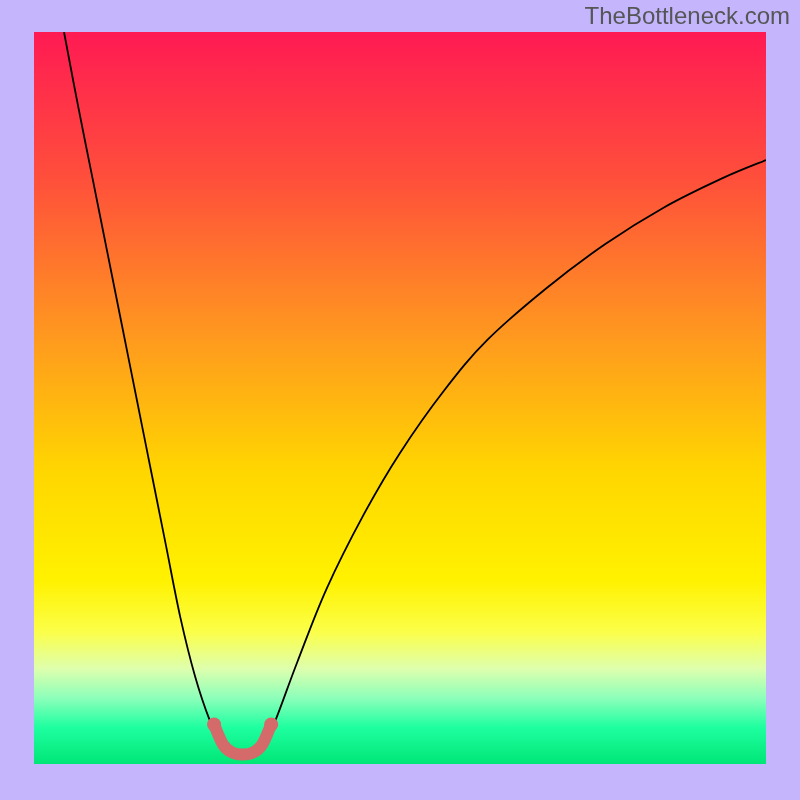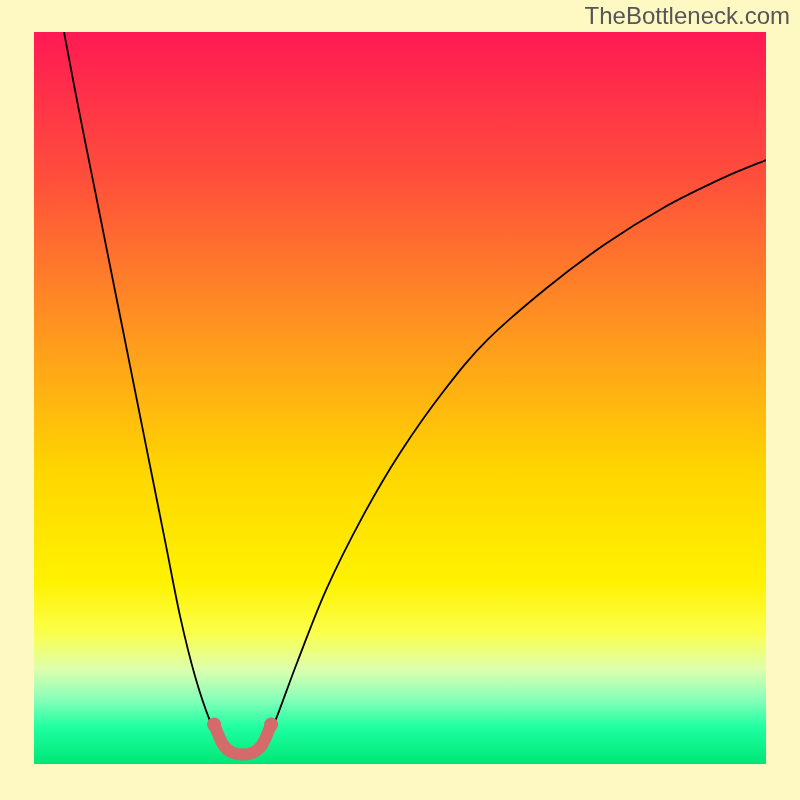--- a/index.html
+++ b/index.html
@@ -7,21 +7,21 @@
     padding: 0;
     width: 800px;
     height: 800px;
     background: #000;
     overflow: hidden;
   }
   .frame {
     position: absolute;
     left: 0; top: 0;
     width: 800px; height: 800px;
-    background: #fef9c3;
+    background: #c4b5fd;
   }
   .plot {
     position: absolute;
     left: 34px;
     top: 32px;
     width: 732px;
     height: 732px;
   }
   .watermark {
     position: absolute;

